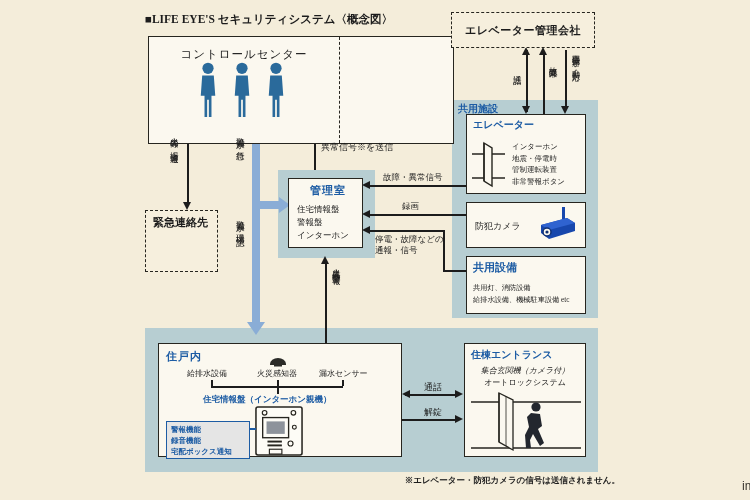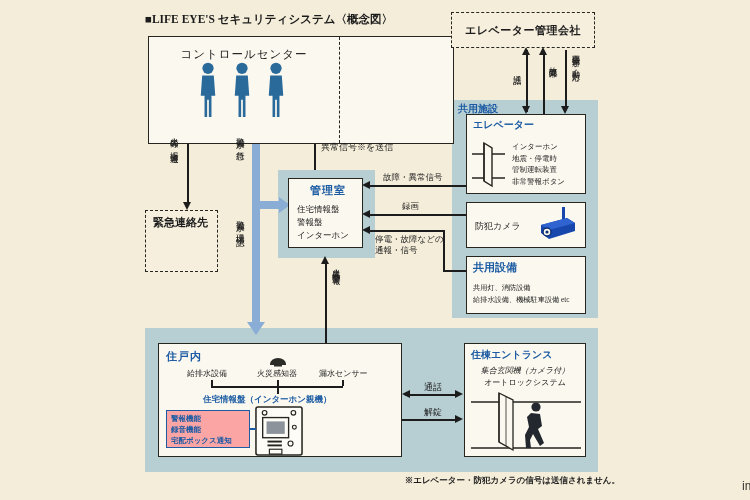--- a/index.html
+++ b/index.html
@@ -187,21 +187,21 @@
         <circle cx="40" cy="7" r="2.4" fill="none" stroke="#26251f" stroke-width="1.2"></circle>
         <rect x="8" y="12" width="27" height="21" fill="none" stroke="#26251f" stroke-width="1.4"></rect>
         <rect x="12" y="16" width="19" height="13" fill="#8d939b"></rect>
         <circle cx="41" cy="22" r="2" fill="none" stroke="#26251f" stroke-width="1.2"></circle>
         <rect x="13" y="36" width="15" height="2" fill="#26251f"></rect>
         <rect x="13" y="40" width="15" height="2" fill="#26251f"></rect>
         <circle cx="37" cy="39" r="2.6" fill="none" stroke="#26251f" stroke-width="1.2"></circle>
         <rect x="15" y="45" width="13" height="5" fill="none" stroke="#26251f" stroke-width="1.2"></rect>
       </svg>
     </div>
-    <div class="abs" style="left:7px;top:66px;width:84px;height:38px;border:1.5px solid #1d5ca4;background:#fca5a5;box-sizing:border-box;">
+    <div class="abs" style="left:7px;top:77px;width:84px;height:38px;border:1.5px solid #1d5ca4;background:#e5e5e5;box-sizing:border-box;">
       <div class="lbl bt" style="left:4px;top:2px;font-size:7.5px;line-height:11px;position:relative;">
         <div>警報機能</div>
         <div>録音機能</div>
         <div>宅配ボックス通知</div>
       </div>
     </div>
     <div class="abs" style="left:91px;top:84px;width:6px;height:1.6px;background:#1d5ca4;"></div>
   </div>
 
   <div class="box" style="left:464px;top:343px;width:122px;height:114px;">

